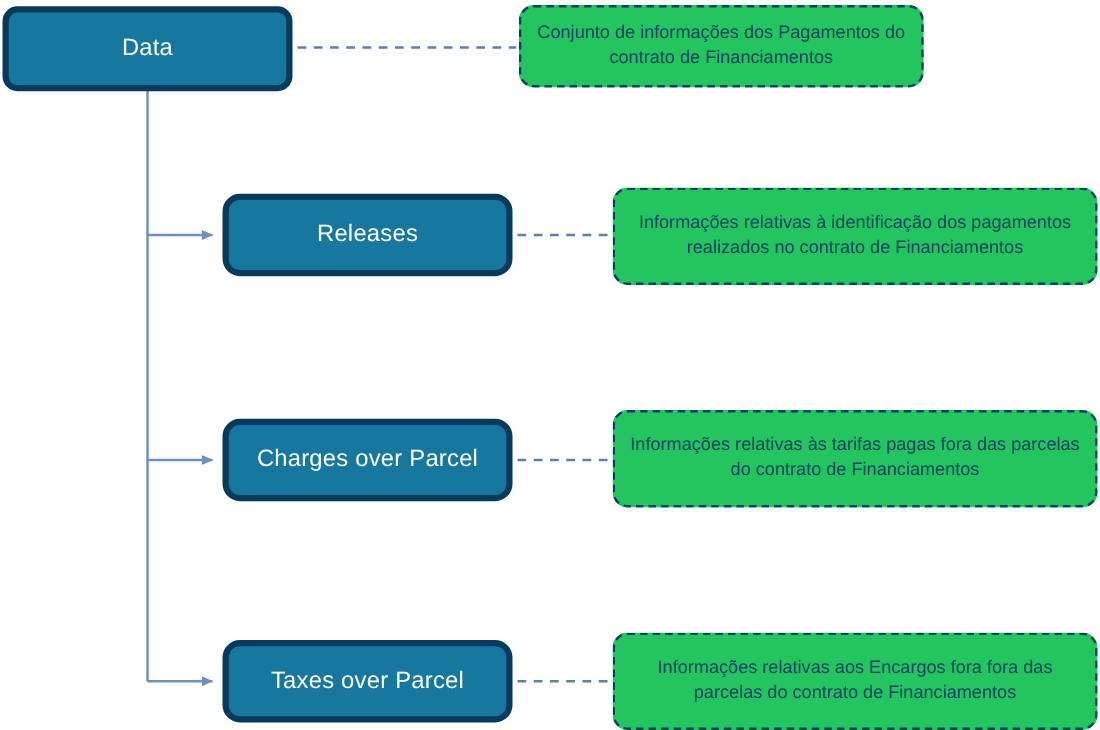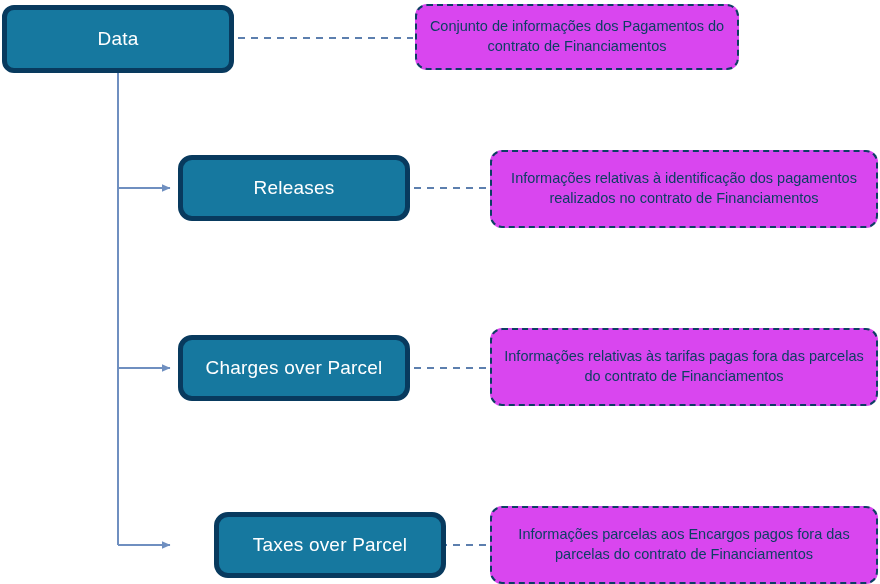--- a/index.html
+++ b/index.html
@@ -66,27 +66,27 @@
     width: 232px;
     height: 66px;
   }
   .node.child .node-label {
     font-size: 19px;
     font-weight: 400;
   }
 
   .node.child.n1 { top: 155px; }
   .node.child.n2 { top: 335px; }
-  .node.child.n3 { top: 512px; margin-left: 36px; }
+  .node.child.n3 { top: 512px; }
 
   
   .callout {
     position: absolute;
     box-sizing: border-box;
-    background: #d946ef;
+    background: #22c55e;
     border: 2px dashed #0d3f63;
     border-radius: 12px;
     display: flex;
     align-items: center;
     justify-content: center;
     color: #0d3f63;
     text-align: center;
   }
   .callout-text {
     display: block;
@@ -166,16 +166,16 @@
 
   <div class="callout c1">
     <span class="callout-text">Informações relativas à identificação dos pagamentos realizados no contrato de Financiamentos</span>
   </div>
 
   <div class="callout c2">
     <span class="callout-text">Informações relativas às tarifas pagas fora das parcelas do contrato de Financiamentos</span>
   </div>
 
   <div class="callout c3">
-    <span class="callout-text">Informações parcelas aos Encargos pagos fora das parcelas do contrato de Financiamentos</span>
+    <span class="callout-text">Informações relativas aos Encargos fora fora das parcelas do contrato de Financiamentos</span>
   </div>
 
 </div>
 
 </body></html>

